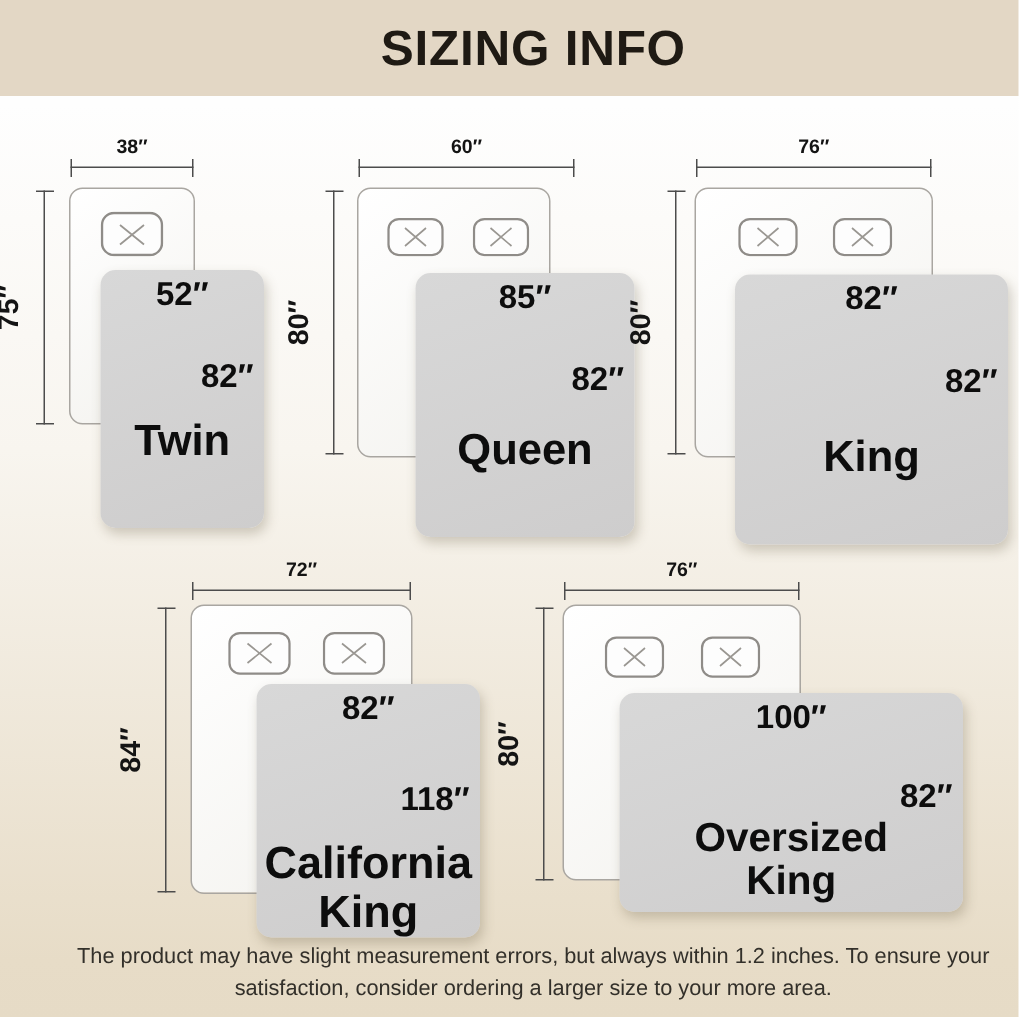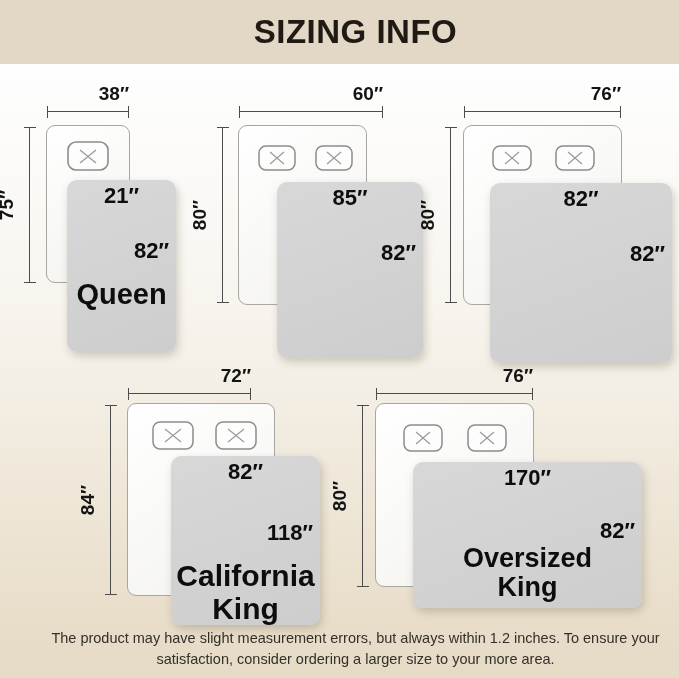--- a/index.html
+++ b/index.html
@@ -23,22 +23,22 @@
   .bw{position:absolute;top:3px;left:0;width:100%;text-align:center;
     font-size:22px;font-weight:700;color:#0d0d0d;}
   .bl{position:absolute;right:7px;top:58px;font-size:22px;font-weight:700;color:#0d0d0d;}
   .bname{position:absolute;left:0;width:100%;text-align:center;
     font-size:29px;font-weight:700;color:#0d0d0d;line-height:1.08;bottom:42px;}
   
   .hdim{position:absolute;height:12px;}
   .hdim .line{position:absolute;left:0;right:0;top:5px;height:1px;background:#4c4c4c;}
   .hdim::before,.hdim::after{content:"";position:absolute;top:0;bottom:0;width:1px;background:#4c4c4c;}
   .hdim::before{left:0;} .hdim::after{right:0;}
-  .hdim-label{position:absolute;bottom:13px;left:0;width:100%;text-align:right;
-    font-size:19px;font-weight:700;color:#141414;white-space:nowrap;}
+  .hdim-label{position:absolute;bottom:13px;left:0;width:100%;text-align:center;
+    font-size:13px;font-weight:700;color:#141414;white-space:nowrap;}
   .vdim{position:absolute;width:12px;}
   .vdim .line{position:absolute;top:0;bottom:0;left:5px;width:1px;background:#4c4c4c;}
   .vdim::before,.vdim::after{content:"";position:absolute;left:0;right:0;height:1px;background:#4c4c4c;}
   .vdim::before{top:0;} .vdim::after{bottom:0;}
   .vdim-label{position:absolute;top:50%;right:14px;transform:translate(0,-50%) rotate(-90deg);
     font-size:19px;font-weight:700;color:#141414;white-space:nowrap;}
   
   
   .tw-bed{left:46px;top:125px;width:84px;height:158px;}
   .tw-hdim{left:47px;top:106px;width:82px;}
@@ -54,21 +54,21 @@
   .qu-blanket{left:277px;top:182px;width:146px;height:176px;}
   
   .ki-bed{left:463px;top:125px;width:159px;height:180px;}
   .ki-hdim{left:464px;top:106px;width:157px;}
   .ki-vdim{left:445px;top:127px;height:176px;}
   .ki-p1{left:492px;top:145px;width:40px;height:26px;}
   .ki-p2{left:555px;top:145px;width:40px;height:26px;}
   .ki-blanket{left:490px;top:183px;width:182px;height:180px;}
   
   .ca-bed{left:127px;top:403px;width:148px;height:193px;}
-  .ca-hdim{left:128px;top:388px;width:123px;}
+  .ca-hdim{left:128px;top:388px;width:146px;}
   .ca-vdim{left:105px;top:405px;height:190px;}
   .ca-p1{left:152px;top:421px;width:42px;height:29px;}
   .ca-p2{left:215px;top:421px;width:42px;height:29px;}
   .ca-blanket{left:171px;top:456px;width:149px;height:169px;}
   .ca-blanket .bl{top:64px;}
   .ca-blanket .bname{bottom:0;font-size:30px;left:-6%;width:112%;}
   
   .ov-bed{left:375px;top:403px;width:159px;height:184px;}
   .ov-hdim{left:376px;top:388px;width:157px;}
   .ov-vdim{left:357px;top:405px;height:182px;}
@@ -101,23 +101,23 @@
       <div class="line"></div>
     </div>
     <div class="bed tw-bed"></div>
     <div class="pillow tw-p1">
       <svg viewBox="0 0 42 30">
           <rect x="1" y="1" width="40" height="28" rx="8" fill="#fdfdfd" stroke="#8f8c88" stroke-width="1.6"></rect>
           <path d="M13 9 L29 22 M29 9 L13 22" stroke="#9a9792" stroke-width="1.2" fill="none"></path>
         </svg>
     </div>
     <div class="blanket tw-blanket">
-      <span class="bw">21″</span>
-      <span class="bl">82″</span>
-      <span class="bname">Queen</span>
+      <span class="bw">52″</span>
+      <span class="bl">82″</span>
+      <span class="bname">Twin</span>
     </div>
   </div>
 
   <div>
     <div class="hdim qu-hdim">
       <span class="hdim-label">60″</span>
       <div class="line"></div>
     </div>
     <div class="vdim qu-vdim">
       <span class="vdim-label">80″</span>
@@ -132,20 +132,21 @@
     </div>
     <div class="pillow qu-p2">
       <svg viewBox="0 0 38 26">
           <rect x="1" y="1" width="36" height="24" rx="7" fill="#fdfdfd" stroke="#8f8c88" stroke-width="1.5"></rect>
           <path d="M12 7 L26 19 M26 7 L12 19" stroke="#9a9792" stroke-width="1.1" fill="none"></path>
         </svg>
     </div>
     <div class="blanket qu-blanket">
       <span class="bw">85″</span>
       <span class="bl">82″</span>
+      <span class="bname">Queen</span>
     </div>
   </div>
 
   <div>
     <div class="hdim ki-hdim">
       <span class="hdim-label">76″</span>
       <div class="line"></div>
     </div>
     <div class="vdim ki-vdim">
       <span class="vdim-label">80″</span>
@@ -160,20 +161,21 @@
     </div>
     <div class="pillow ki-p2">
       <svg viewBox="0 0 40 26">
           <rect x="1" y="1" width="38" height="24" rx="7" fill="#fdfdfd" stroke="#8f8c88" stroke-width="1.5"></rect>
           <path d="M13 7 L27 19 M27 7 L13 19" stroke="#9a9792" stroke-width="1.1" fill="none"></path>
         </svg>
     </div>
     <div class="blanket ki-blanket">
       <span class="bw">82″</span>
       <span class="bl">82″</span>
+      <span class="bname">King</span>
     </div>
   </div>
 
   <div>
     <div class="hdim ca-hdim">
       <span class="hdim-label">72″</span>
       <div class="line"></div>
     </div>
     <div class="vdim ca-vdim">
       <span class="vdim-label">84″</span>
@@ -215,21 +217,21 @@
           <path d="M13 8 L27 20 M27 8 L13 20" stroke="#9a9792" stroke-width="1.1" fill="none"></path>
         </svg>
     </div>
     <div class="pillow ov-p2">
       <svg viewBox="0 0 40 28">
           <rect x="1" y="1" width="38" height="26" rx="7" fill="#fdfdfd" stroke="#8f8c88" stroke-width="1.5"></rect>
           <path d="M13 8 L27 20 M27 8 L13 20" stroke="#9a9792" stroke-width="1.1" fill="none"></path>
         </svg>
     </div>
     <div class="blanket ov-blanket">
-      <span class="bw">170″</span>
+      <span class="bw">100″</span>
       <span class="bl">82″</span>
       <span class="bname">Oversized King</span>
     </div>
   </div>
 
   <div class="footer">
     <div>The product may have slight measurement errors, but always within 1.2 inches. To ensure your</div>
     <div>satisfaction, consider ordering a larger size to your more area.</div>
   </div>
 

